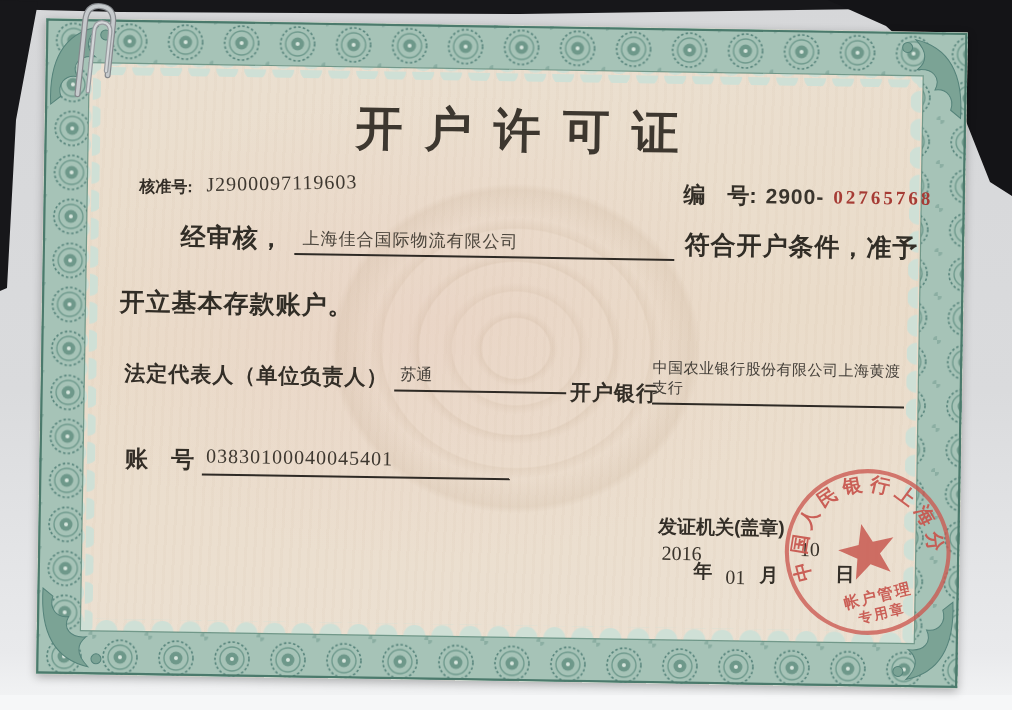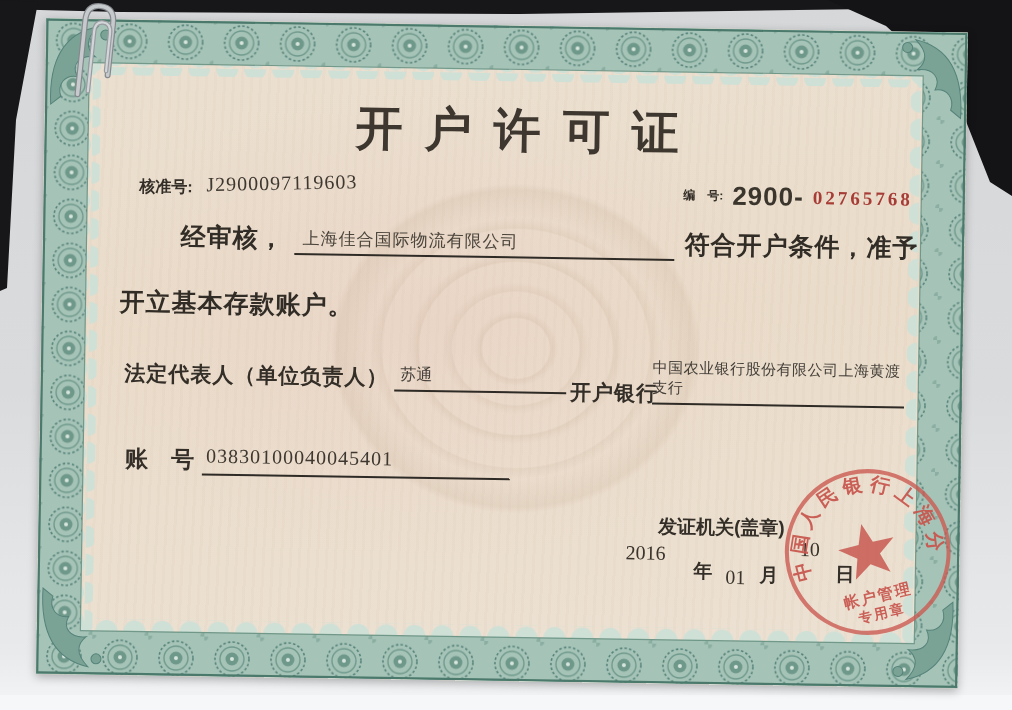--- a/index.html
+++ b/index.html
@@ -37,22 +37,22 @@
   #title{
     left:0;right:0;top:74px;text-align:center;padding-left:46px;
     font-family:"Liberation Serif",serif;font-weight:700;font-size:47px;
     letter-spacing:22px;color:#3d372f;
   }
   .lbl{font-weight:700;color:#332e27;white-space:pre;}
   #approval-row{left:96px;top:150px;display:flex;align-items:flex-start;}
   #approval-label{font-size:16px;padding-top:7px;}
   #approval-value{font-size:20px;letter-spacing:1px;color:#3e3830;transform:rotate(-2deg);margin-left:14px;}
   #serial-row{left:640px;top:152px;display:flex;align-items:center;gap:9px;}
-  #serial-label{font-size:12px;}
-  #serial-prefix{font-size:26px;font-weight:700;color:#3a352d;letter-spacing:1px;}
+  #serial-label{font-size:22px;}
+  #serial-prefix{font-size:21px;font-weight:700;color:#3a352d;letter-spacing:1px;}
   #serial-value{font-size:19px;font-weight:700;color:#a63c35;letter-spacing:3px;}
   #line1{left:138px;top:200px;display:flex;align-items:flex-end;}
   .big{font-size:25px;font-weight:700;color:#312d26;letter-spacing:1px;}
   #company-box{
     width:364px;margin:0 10px;padding:0 8px 3px;border-bottom:2px solid #2e2a25;
     font-family:"Liberation Serif",serif;font-size:17px;color:#4a443b;letter-spacing:1px;
   }
   #line2{left:78px;top:266px;}
   #legal-row{left:84px;top:340px;display:flex;align-items:flex-end;}
   .lbl-mid{font-size:21px;font-weight:700;color:#332e27;letter-spacing:1px;white-space:pre;}
@@ -177,21 +177,21 @@
 
   <div id="bank-label" class="abs lbl-mid">开户银行</div>
   <div id="bank-value-box" class="abs">中国农业银行股份有限公司上海黄渡支行</div>
 
   <div id="account-row" class="abs">
     <span id="account-label" class="lbl">账　号</span>
     <span id="account-value-box">03830100040045401</span>
   </div>
 
   <div id="issuer-label" class="abs lbl">发证机关(盖章)</div>
-  <span class="abs date-num" style="left:588px;top:514px;">2016</span>
+  <span class="abs date-num" style="left:624px;top:514px;">2016</span>
   <span class="abs date-unit" style="left:656px;top:530px;">年</span>
   <span class="abs date-num" style="left:688px;top:537px;">01</span>
   <span class="abs date-unit" style="left:722px;top:533px;">月</span>
   <span class="abs date-num" style="left:762px;top:508px;">10</span>
   <span class="abs date-unit" style="left:798px;top:531px;">日</span>
 
   <svg id="seal" class="abs" width="174" height="174" viewBox="0 0 170 170">
     <circle cx="85" cy="85" r="79" fill="none" stroke="#cb5a52" stroke-width="4" opacity="0.85"></circle>
     <path id="sealArc" d="M27,100.5 A60,60 0 1 1 143,100.5" fill="none"></path>
     <text fill="#c8564e" font-size="19" font-weight="700" letter-spacing="5.5" font-family="Liberation Sans, sans-serif">

